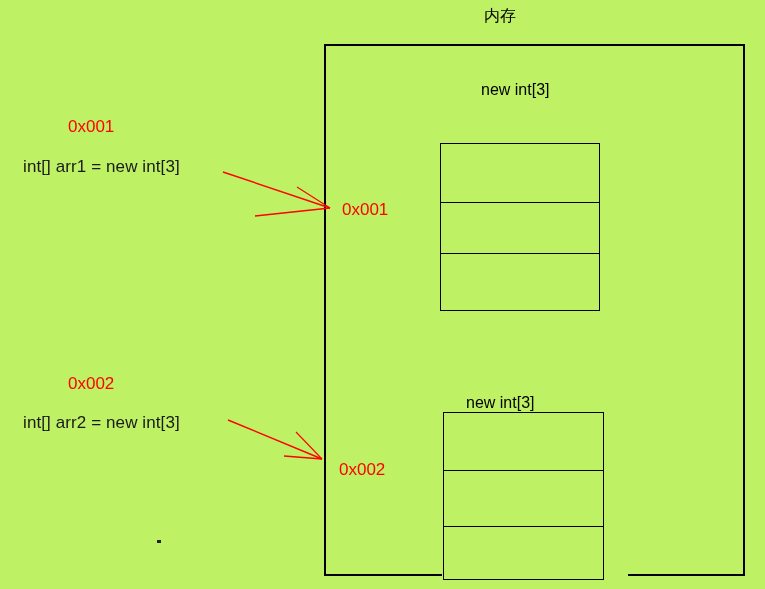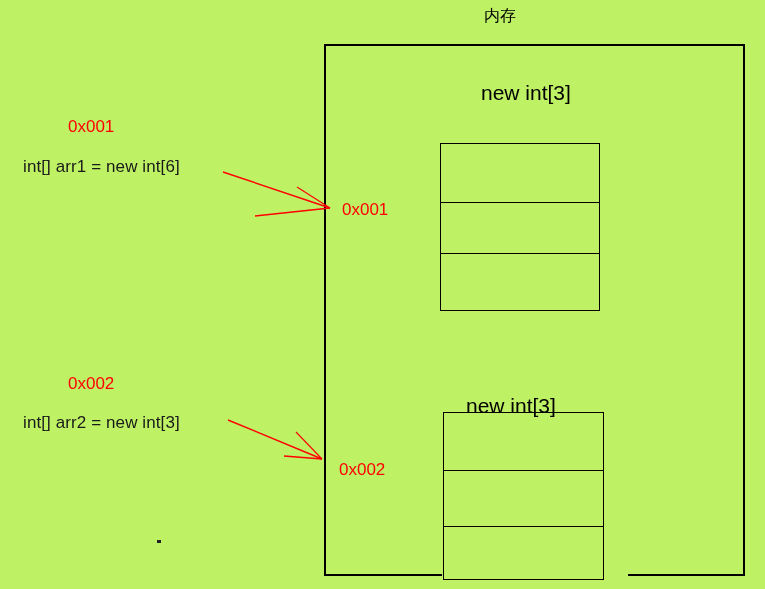--- a/index.html
+++ b/index.html
@@ -34,21 +34,21 @@
     white-space: nowrap;
     letter-spacing: 0.1px;
   }
   .addr-red {
     font-size: 17px;
     color: #ff0000;
     white-space: nowrap;
     text-align: center;
   }
   .alloc-label {
-    font-size: 21px;
+    font-size: 16px;
     color: #000;
     white-space: nowrap;
   }
 
   
   #memory-box-left  { left: 324px; top: 44px;  width: 2px;  height: 532px; background: #000; }
   #memory-box-right { left: 743px; top: 44px;  width: 2px;  height: 532px; background: #000; }
   #memory-box-top   { left: 324px; top: 44px;  width: 421px; height: 2px; background: #000; }
   #memory-box-bottom-left  { left: 324px; top: 574px; width: 118px; height: 2px; background: #000; }
   #memory-box-bottom-right { left: 628px; top: 574px; width: 117px; height: 2px; background: #000; }
@@ -97,21 +97,21 @@
 
   <div class="abs memory-title">内存</div>
 
   <div class="abs" id="memory-box-top"></div>
   <div class="abs" id="memory-box-left"></div>
   <div class="abs" id="memory-box-right"></div>
   <div class="abs" id="memory-box-bottom-left"></div>
   <div class="abs" id="memory-box-bottom-right"></div>
 
   <div class="abs addr-red" style="left:68px; top:117px;">0x001</div>
-  <div class="abs code-line" style="left:23px; top:157px;">int[] arr1 = new int[6]</div>
+  <div class="abs code-line" style="left:23px; top:157px;">int[] arr1 = new int[3]</div>
 
   <div class="abs addr-red" style="left:68px; top:374px;">0x002</div>
   <div class="abs code-line" style="left:23px; top:413px;">int[] arr2 = new int[3]</div>
 
   <div class="abs addr-red" style="left:342px; top:200px;">0x001</div>
   <div class="abs addr-red" style="left:339px; top:460px;">0x002</div>
 
   <div class="abs alloc-label" style="left:481px; top:81px;">new int[3]</div>
 
   <div class="abs array-table" id="array-table-1">

